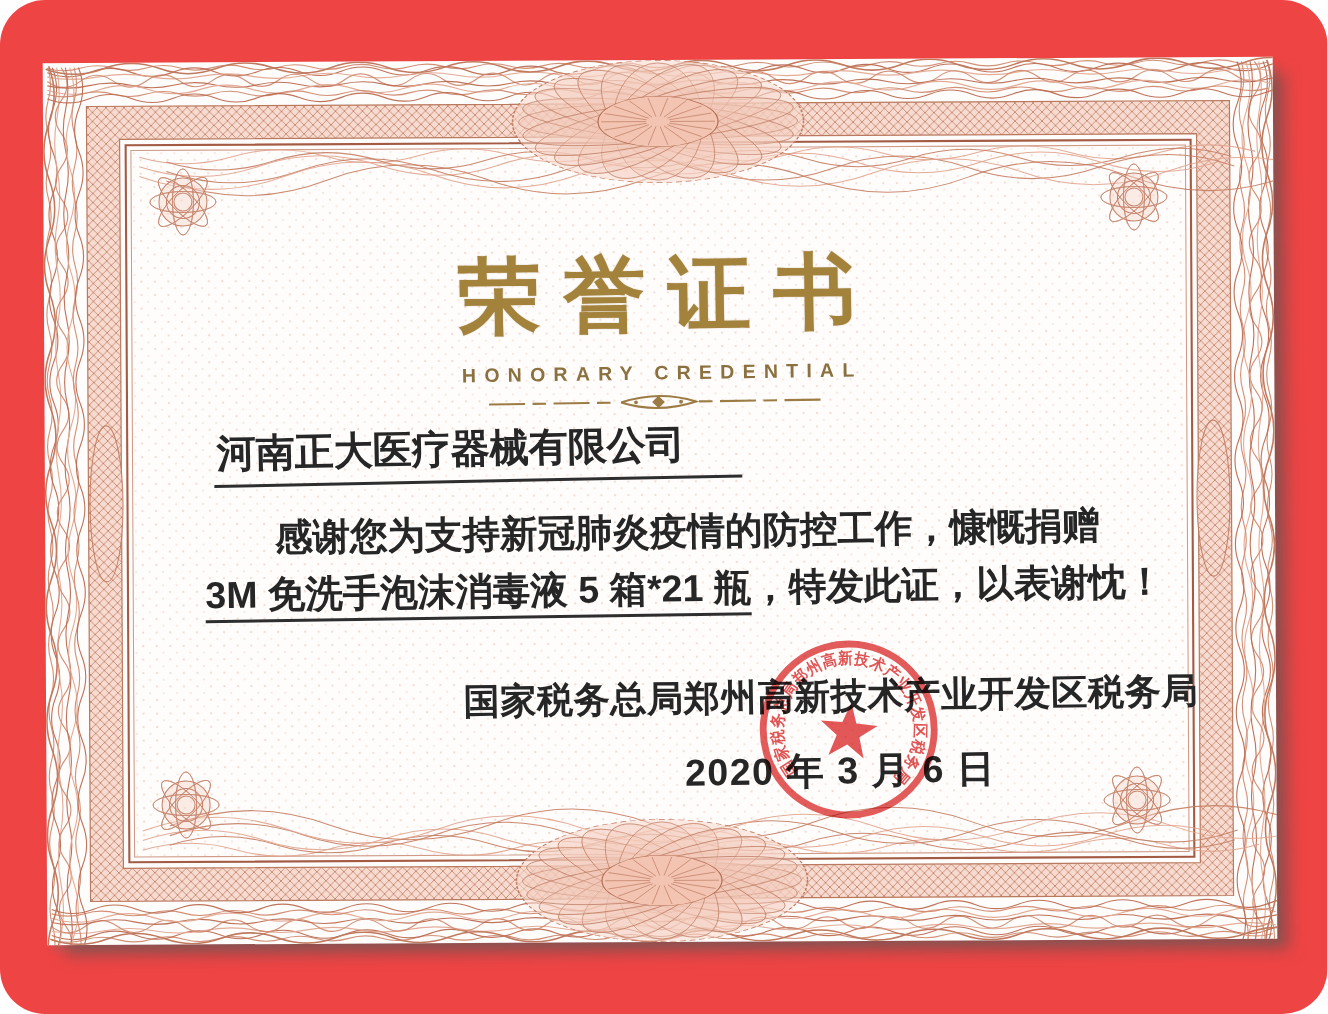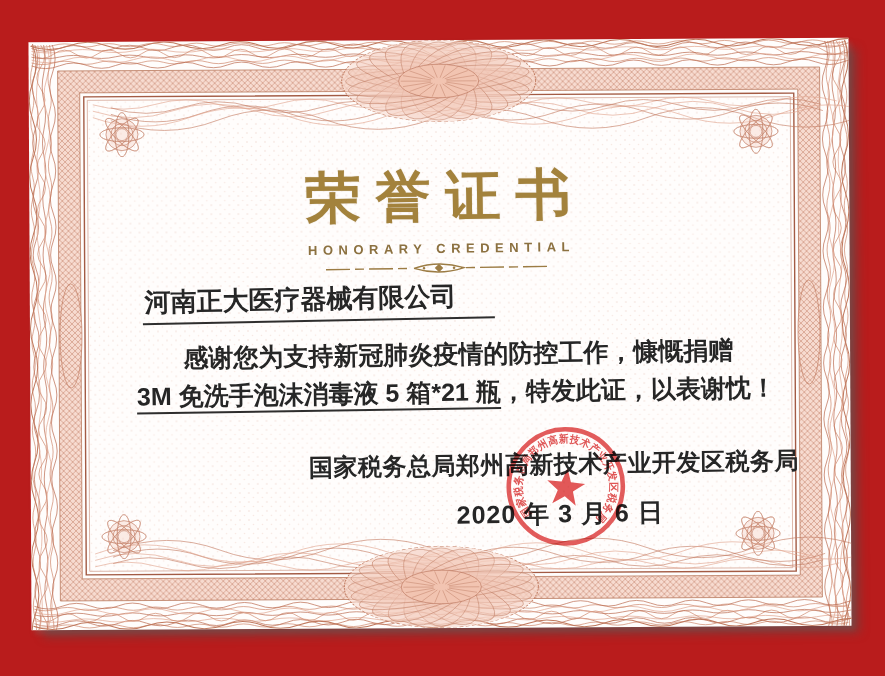--- a/index.html
+++ b/index.html
@@ -2,21 +2,21 @@
 <html style="--title-gold: #a3823c; --subtitle-gold: #8c7140; --ink: #262626;"><head>
 <meta charset="utf-8">
 <style>
   html,body{margin:0;padding:0;}
   body{
     width:885px;height:676px;overflow:hidden;
     background:#fefefe;
     font-family:"Liberation Sans", sans-serif;
     position:relative;
   }
-  .stage{position:absolute;inset:0;background:#b91c1c;}
+  .stage{position:absolute;inset:0;background:#ef4444;border-radius:30px;}
   .certificate{
     position:absolute;left:30px;top:40px;width:820px;height:588px;
     background:#fffdfc;
     box-shadow:10px 9px 10px -2px rgba(85,80,78,.55), 3px 4px 5px rgba(130,120,115,.3);
     transform:rotate(-0.3deg);
   }
   #border-svg{position:absolute;inset:0;width:820px;height:588px;z-index:1;}
   .content{position:absolute;inset:0;z-index:2;transform:rotate(-0.55deg);color:var(--ink,#262626);}
   .content>div{position:absolute;white-space:nowrap;}
 

